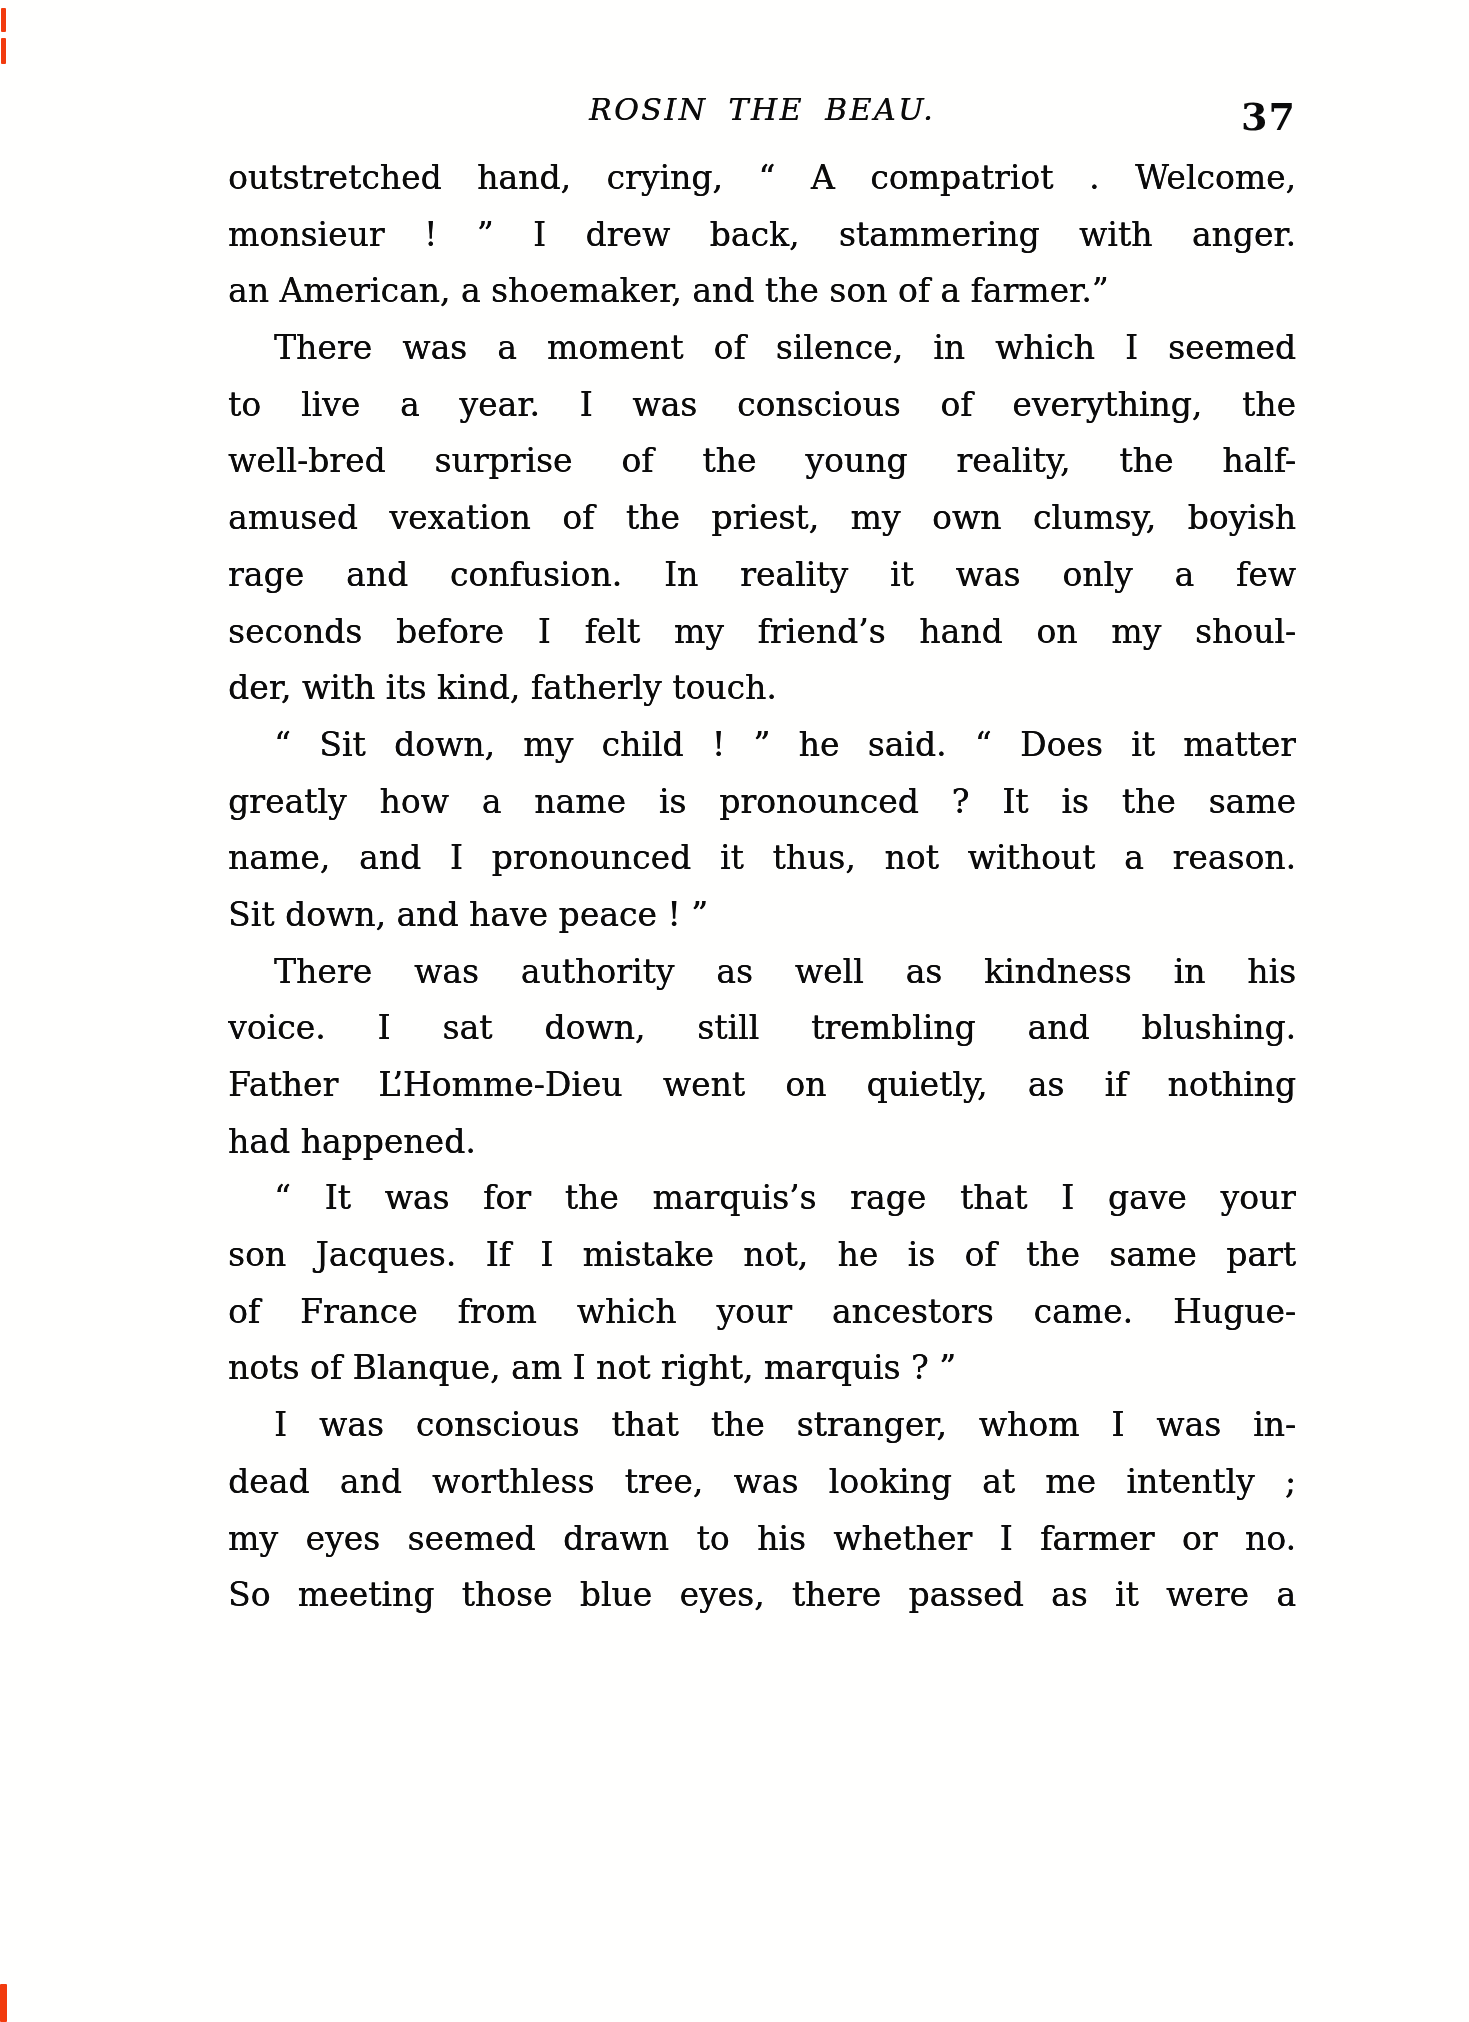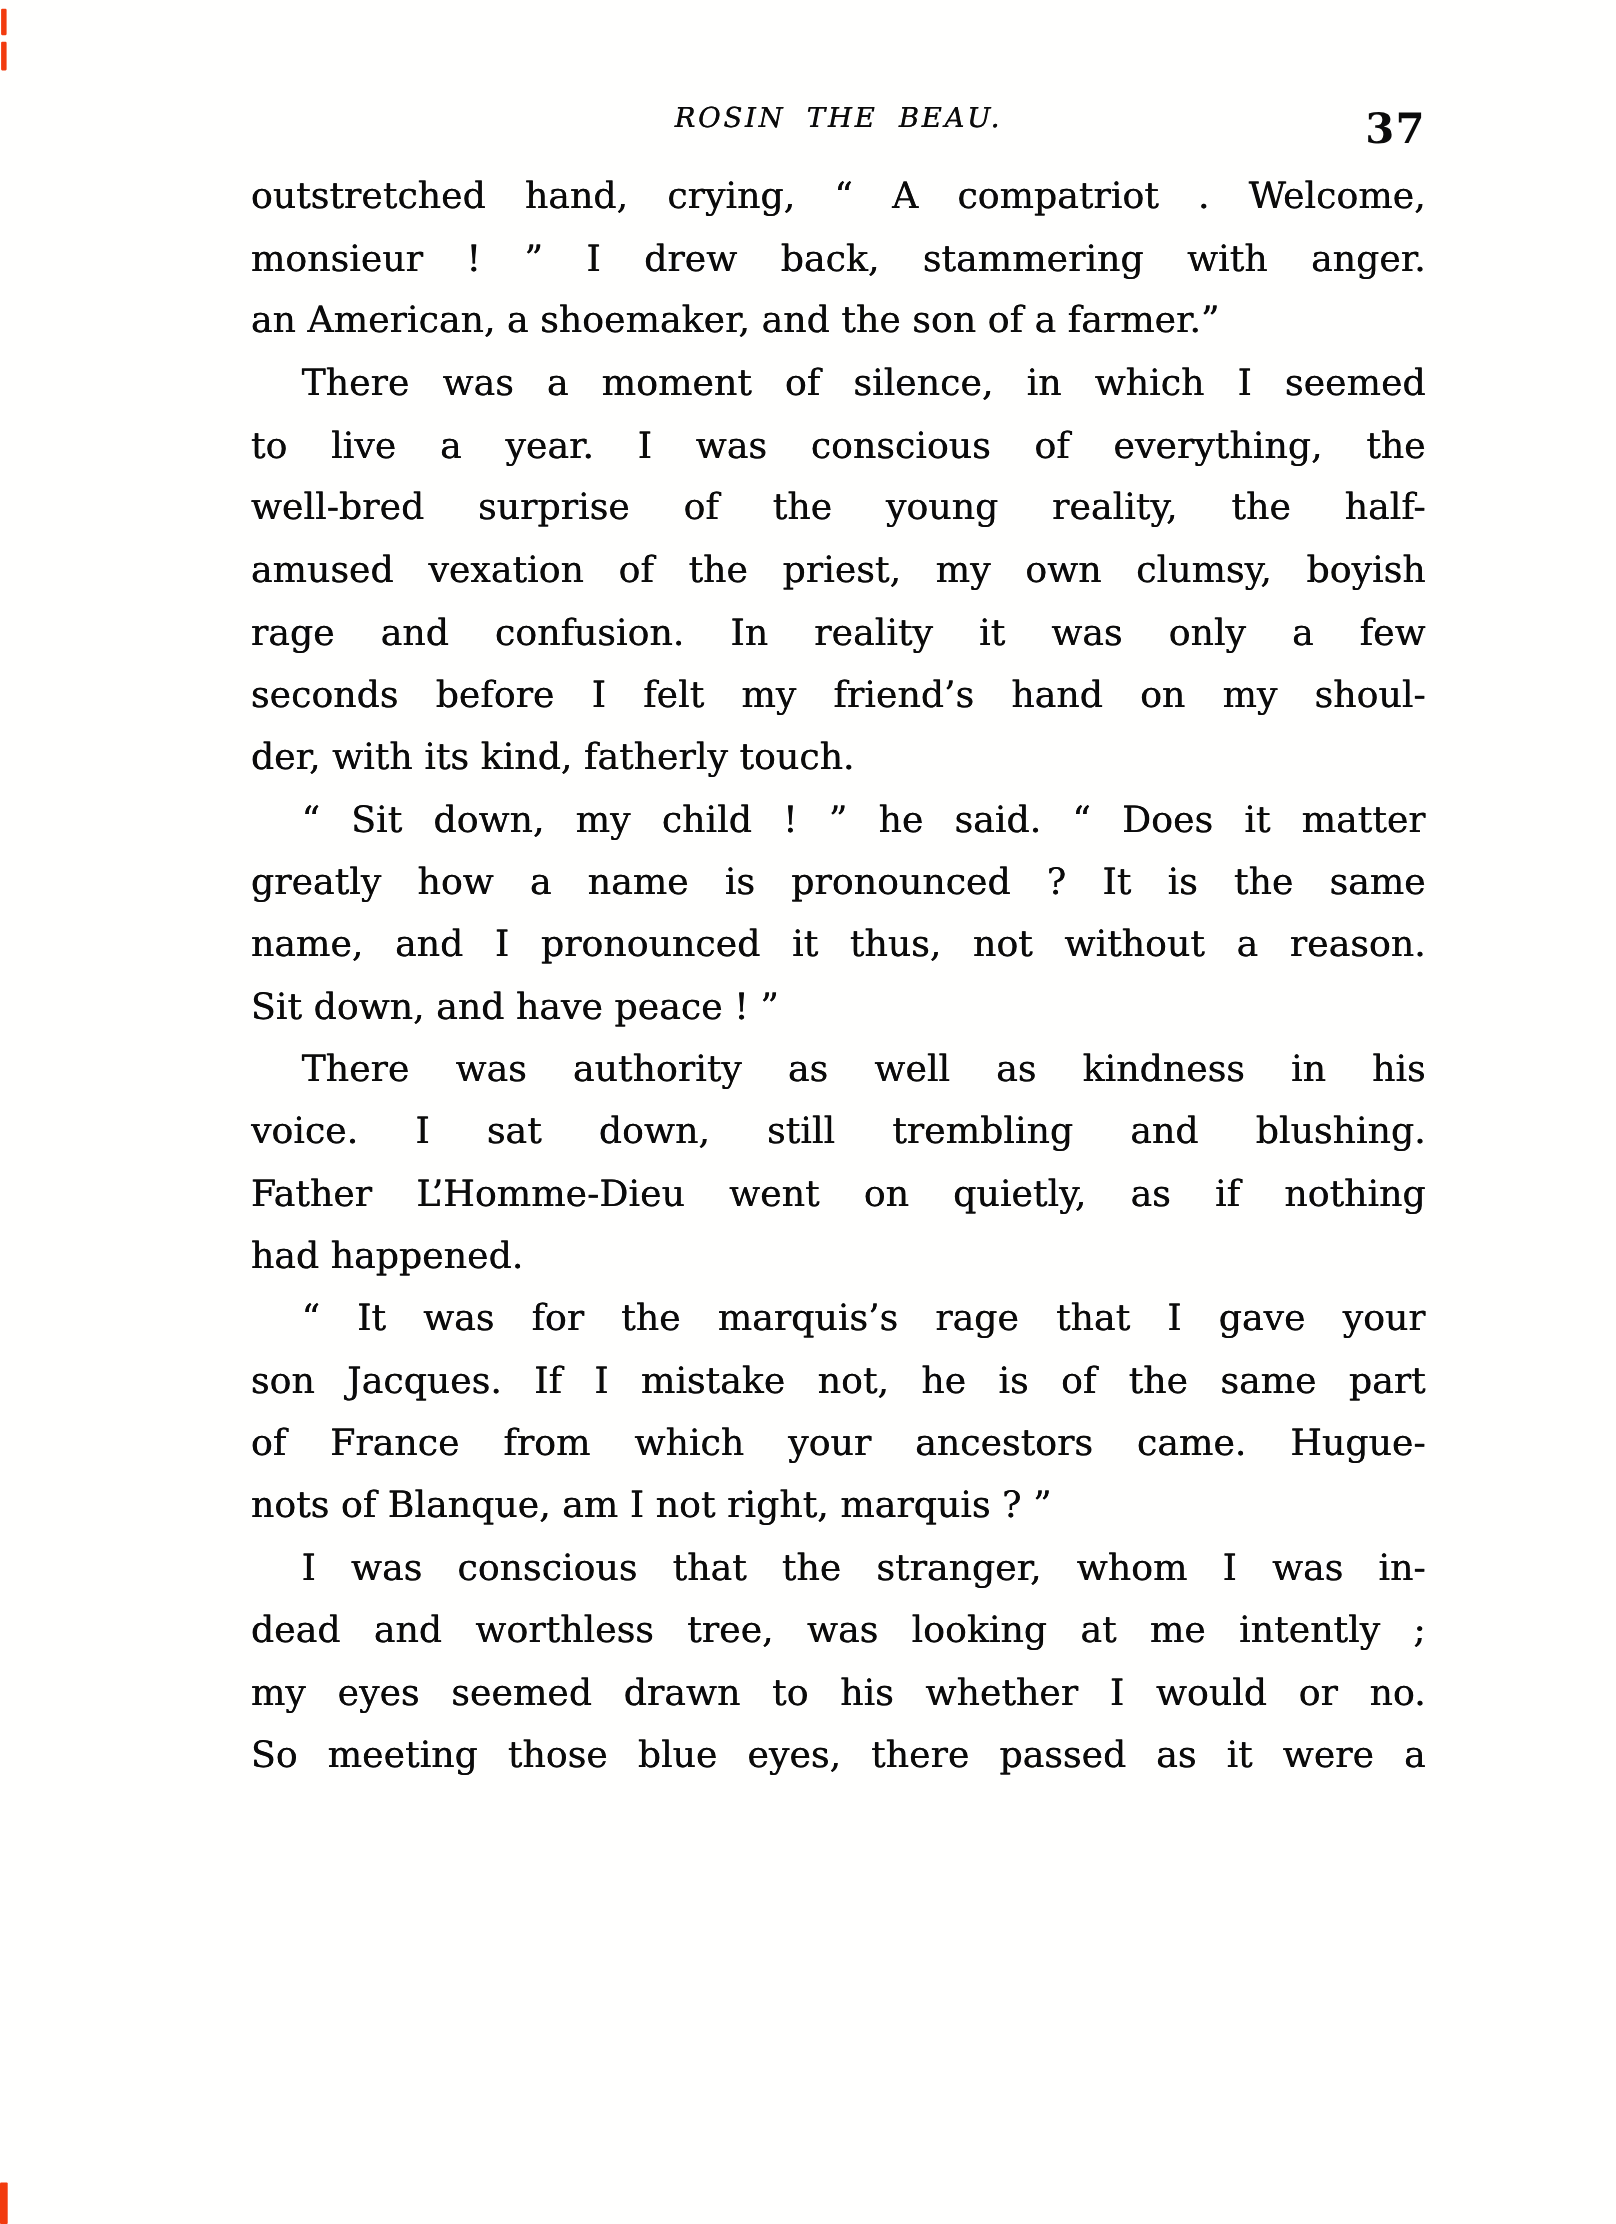--- a/index.html
+++ b/index.html
@@ -16,21 +16,21 @@
   .running-head {
     position: absolute;
     top: 92px;
     left: 228px;
     width: 1068px;
     height: 60px;
   }
   .head-title {
     text-align: center;
     font-style: italic;
-    font-size: 25px;
+    font-size: 30px;
     letter-spacing: 2.5px;
     word-spacing: 9px;
     text-shadow: 0.4px 0 currentColor;
   }
   .head-page {
     position: absolute;
     top: 2px;
     right: 0;
     font-size: 38px;
     font-weight: bold;
@@ -100,21 +100,21 @@
       <div class="line indent">There was authority as well as kindness in his</div>
       <div class="line">voice.   I sat down, still trembling and blushing.</div>
       <div class="line">Father L’Homme-Dieu went on quietly, as if nothing</div>
       <div class="line last">had happened.</div>
       <div class="line indent">“ It was for the marquis’s rage that I gave your</div>
       <div class="line">son Jacques.   If I mistake not, he is of the same part</div>
       <div class="line">of France from which your ancestors came.   Hugue-</div>
       <div class="line last">nots of Blanque, am I not right, marquis ? ”</div>
       <div class="line indent">I was conscious that the stranger, whom I was in-</div>
       <div class="line">dead and worthless tree, was looking at me intently ;</div>
-      <div class="line">my eyes seemed drawn to his whether I would or no.</div>
+      <div class="line">my eyes seemed drawn to his whether I farmer or no.</div>
       <div class="line">So meeting those blue eyes, there passed as it were a</div>
     </div>
 
 
   <div>
       <div class="edge-mark" style="top: 8px; left: 1px; width: 5px; height: 24px; background: rgb(242, 59, 14);"></div>
       <div class="edge-mark" style="top: 38px; left: 1px; width: 5px; height: 26px; background: rgb(242, 59, 14);"></div>
       <div class="edge-mark" style="top: 1984px; left: 0px; width: 7px; height: 38px; background: rgb(242, 59, 14);"></div>
     </div>
 

